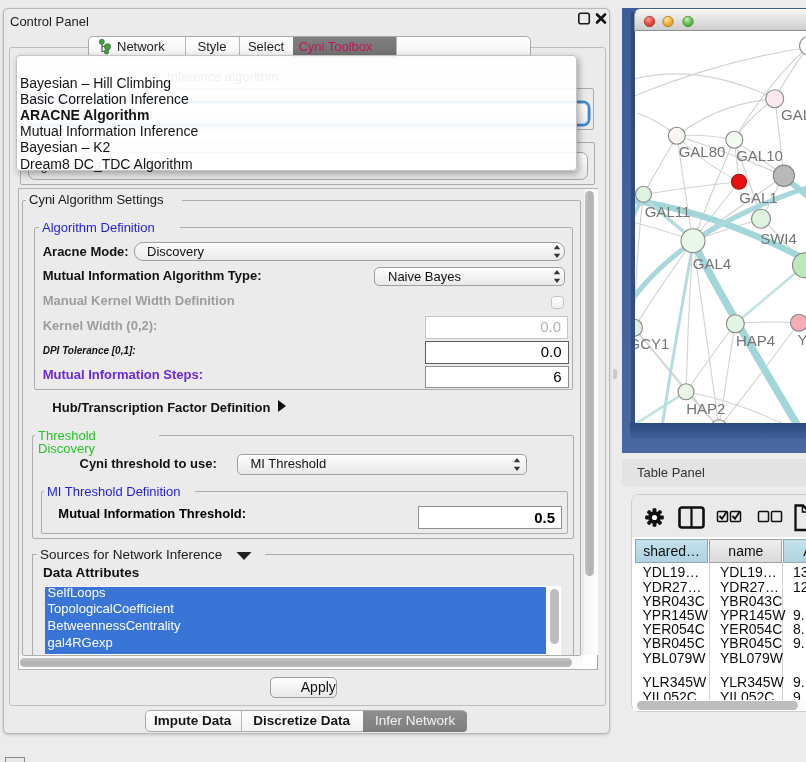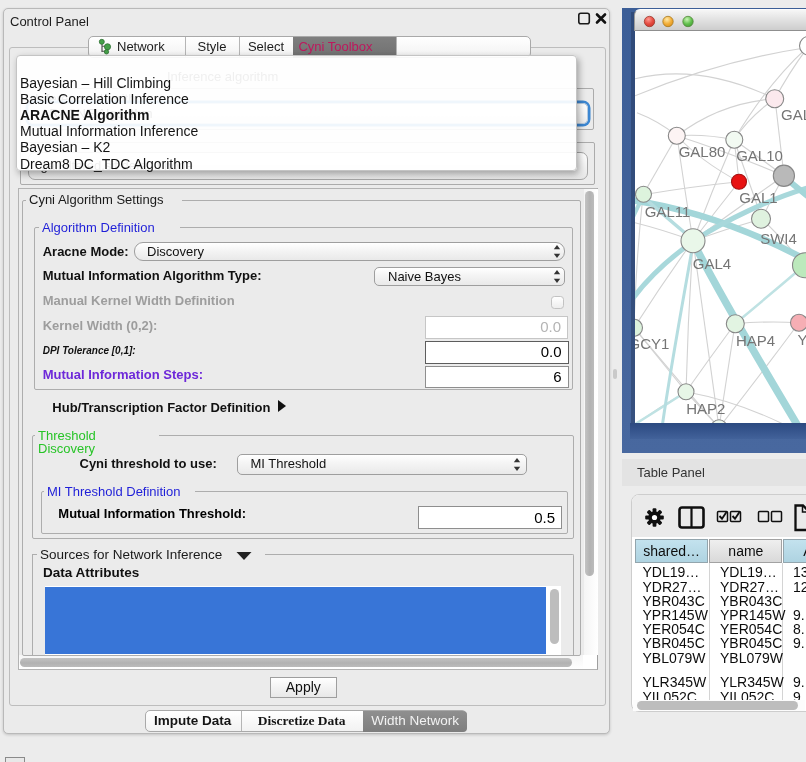--- a/index.html
+++ b/index.html
@@ -302,43 +302,47 @@
 <div class="abs" style="left:236.5px;top:454px;width:290.5px;height:20.5px;border-radius:5px;background:linear-gradient(180deg,#ffffff 0%,#f4f4f4 45%,#e9e9e9 100%);border:1px solid #9e9e9e;box-sizing:border-box;font-size:13px;color:#111;line-height:18.5px;padding-left:13px;">MI Threshold</div>
 <svg class="abs" style="left:511px;top:456.5px;" width="12" height="15" viewBox="0 0 12 15">
   <path d="M 6,1 L 9.2,5.2 L 2.8,5.2 Z" fill="#333"></path>
   <path d="M 6,14 L 9.2,9.8 L 2.8,9.8 Z" fill="#333"></path>
 </svg>
 
 <div class="abs" style="left:40.6px;top:490.8px;width:527.4px;height:43.7px;border:1px solid #adadad;border-radius:2px;box-sizing:border-box;"></div>
 <div class="abs" style="left:44px;top:484.5px;width:145px;height:13px;background:#ebebeb;font-size:13px;color:#1f1fd8;line-height:13px;padding:0 3px;">MI Threshold Definition</div>
 
 <div class="abs b" style="left:58.3px;top:507px;font-size:13px;color:#000000;line-height:13px;">Mutual Information Threshold:</div>
-<div class="abs" style="left:418px;top:506px;width:144px;height:23px;background:#ffffff;border:1px solid #8e8e8e;box-sizing:border-box;font-size:15px;color:#000;line-height:21px;text-align:right;padding-right:6px;">0.5</div>
+<div class="abs" style="left:418px;top:506px;width:144px;height:23px;background:#ffffff;border:1px solid #8e8e8e;box-sizing:border-box;font-size:15px;color:#000;line-height:21px;text-align:right;padding-right:6px;font-weight:bold;">0.5</div>
 
 <div class="abs" style="left:32px;top:554px;width:542px;height:101px;border:1px solid #adadad;border-top-right-radius:2px;box-sizing:border-box;border-bottom:none;"></div>
 <div class="abs" style="left:37px;top:548px;width:222px;height:13.5px;background:#ebebeb;font-size:13.5px;color:#1a1a1a;line-height:13.5px;padding:0 3px;">Sources for Network Inference</div>
 <svg class="abs" style="left:235px;top:550.5px;" width="18" height="10" viewBox="0 0 17 10">
   <path d="M 1,1 L 16,1 L 8.5,9 Z" fill="#222"></path>
 </svg>
 <div class="abs b" style="left:43px;top:565.5px;font-size:13.5px;color:#111;line-height:13px;">Data Attributes</div>
 
 <div class="abs" style="left:44.6px;top:586px;width:516.4px;height:69px;background:#ffffff;overflow:hidden;">
   <div class="abs" style="left:0;top:0.5px;width:501.4px;height:67.2px;background:#3875d7;"></div>
+  <div class="abs" style="left:3px;top:-1.5px;width:400px;font-size:13px;color:#ffffff;line-height:16.8px;white-space:pre;">SelfLoops
+TopologicalCoefficient
+BetweennessCentrality
+gal4RGexp</div>
   <div class="abs" style="left:505.3px;top:3px;width:8.8px;height:55px;background:#bdbdbd;border-radius:4.5px;"></div>
 </div>
 
-<div class="abs" style="left:269.8px;top:677px;width:67px;height:21px;background:linear-gradient(180deg,#ffffff 0%,#f2f2f2 55%,#e8e8e8 100%);border:1px solid #9e9e9e;border-radius:0;box-sizing:border-box;text-align:center;font-size:14px;color:#111;line-height:19px;">Apply</div>
+<div class="abs" style="left:269.8px;top:677px;width:67px;height:21px;background:linear-gradient(180deg,#ffffff 0%,#f2f2f2 55%,#e8e8e8 100%);border:1px solid #9e9e9e;border-radius:5px;box-sizing:border-box;text-align:right;font-size:14px;color:#111;line-height:19px;">Apply</div>
 
 <div class="abs" style="left:144.7px;top:710px;width:322.8px;height:22px;background:linear-gradient(180deg,#ffffff 0%,#f2f2f2 100%);border:1px solid #a9a9a9;border-radius:5px;box-sizing:border-box;"></div>
 <div class="abs" style="left:241.2px;top:711px;width:1px;height:20px;background:#b5b5b5;"></div>
 <div class="abs" style="left:363px;top:710.5px;width:104px;height:21px;background:linear-gradient(180deg,#8f8f8f 0%,#7e7e7e 100%);border-radius:0 4px 4px 0;"></div>
 <div class="abs" style="left:144.7px;top:711px;width:322.8px;height:20px;font-size:13.5px;color:#161616;line-height:20px;font-weight:bold;">
   <span style="position:absolute;left:0;width:96px;text-align:center;">Impute Data</span>
-  <span style="position:absolute;left:96px;width:122px;text-align:center;font-family:Liberation Serif, serif;">Discretize Data</span>
-  <span style="position:absolute;left:218px;width:105px;text-align:center;color:#f2f2f2;font-weight:normal;">Width Network</span>
+  <span style="position:absolute;left:96px;width:122px;text-align:center;">Discretize Data</span>
+  <span style="position:absolute;left:218px;width:105px;text-align:center;color:#f2f2f2;font-weight:normal;">Infer Network</span>
 </div>
 
 <div class="abs" style="left:613px;top:369px;width:4px;height:10px;background:#c9c9c9;border-radius:2px;"></div>
 
 <div class="abs" style="left:4.5px;top:757px;width:20px;height:10px;background:#e8e8e8;border:1.5px solid #8a8a8a;box-sizing:border-box;"></div>
 
 <div class="abs" style="left:16px;top:55px;width:561px;height:116px;background:rgba(255,255,255,0.92);border:1px solid #c4c4c4;border-radius:4px;box-sizing:border-box;box-shadow:2px 3px 7px rgba(0,0,0,0.33);">
   <div class="abs" style="left:3px;top:18.5px;font-size:14px;color:#141414;line-height:16.2px;white-space:pre;">Bayesian – Hill Climbing
 Basic Correlation Inference
 <span class="b">ARACNE Algorithm</span>

